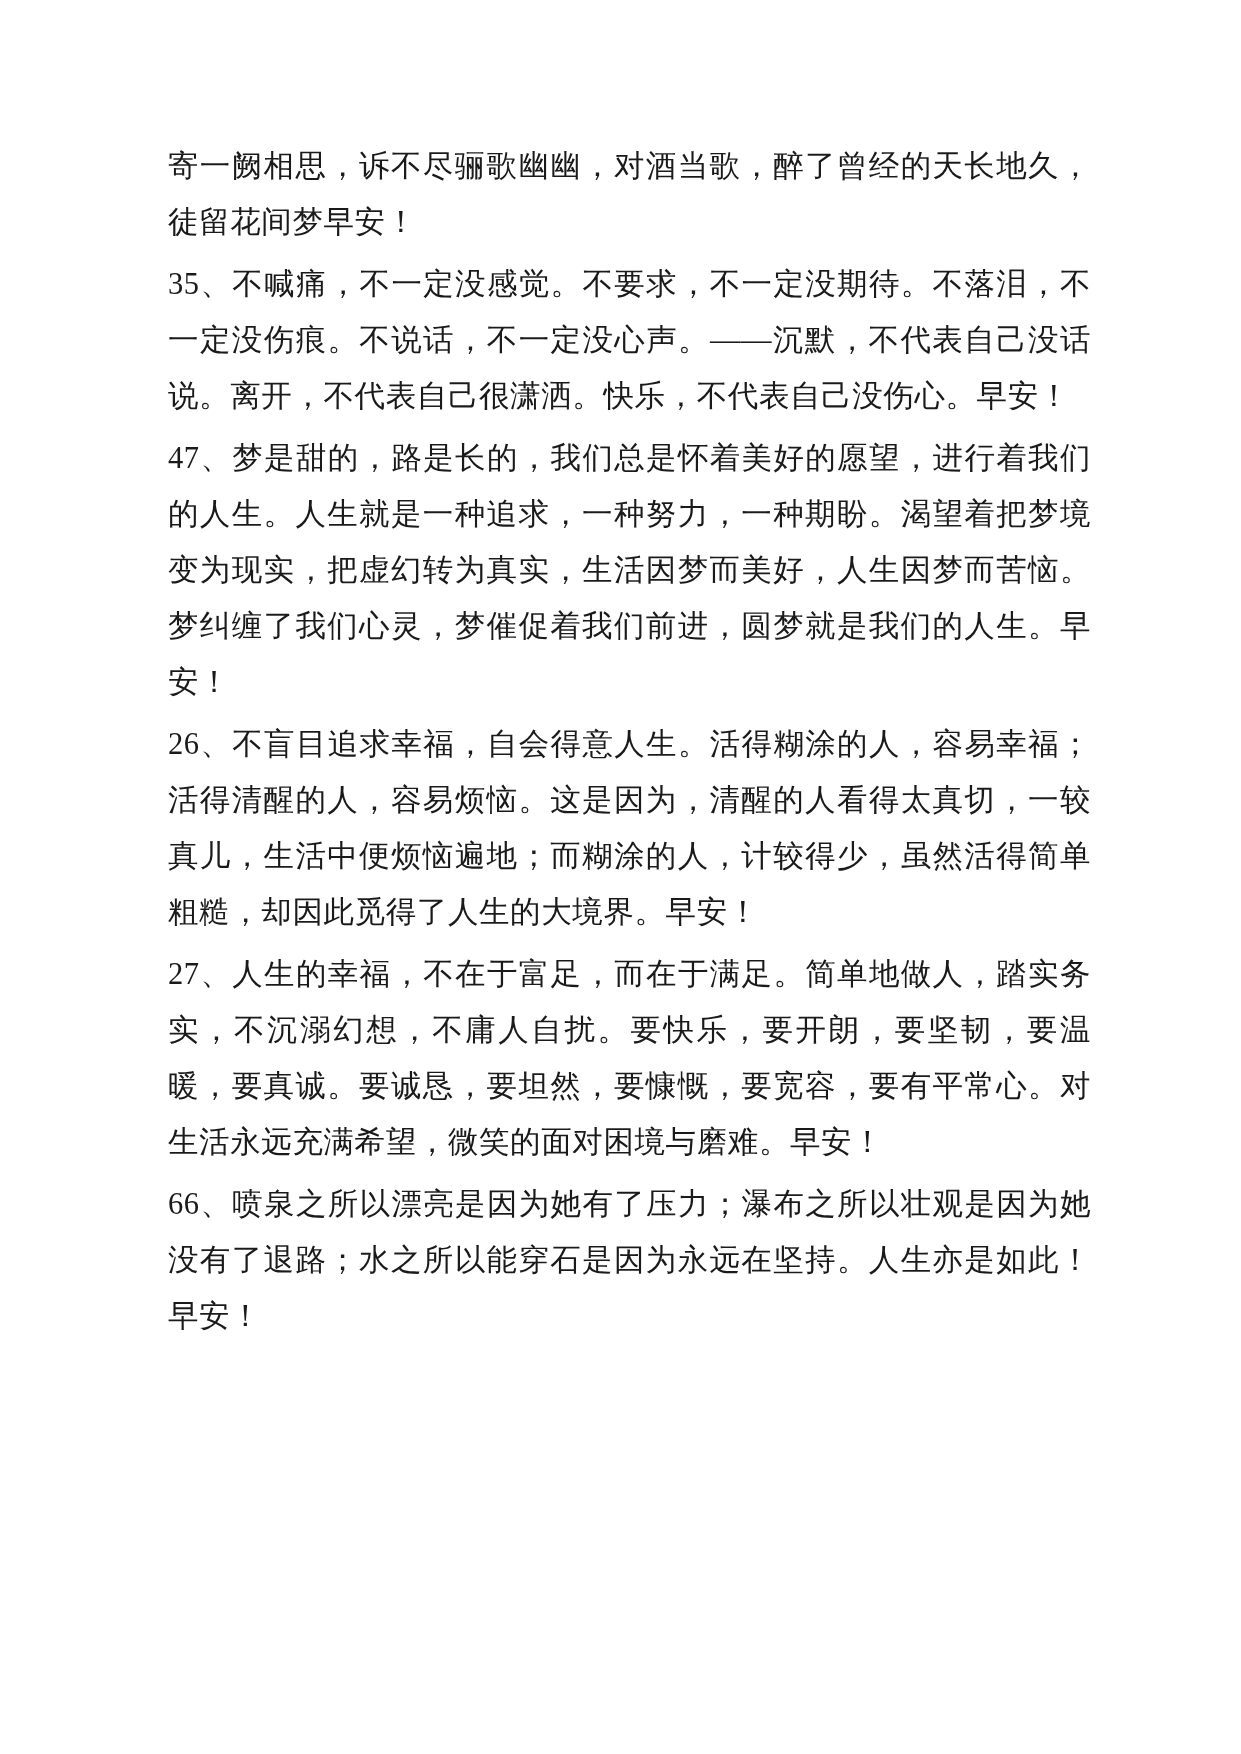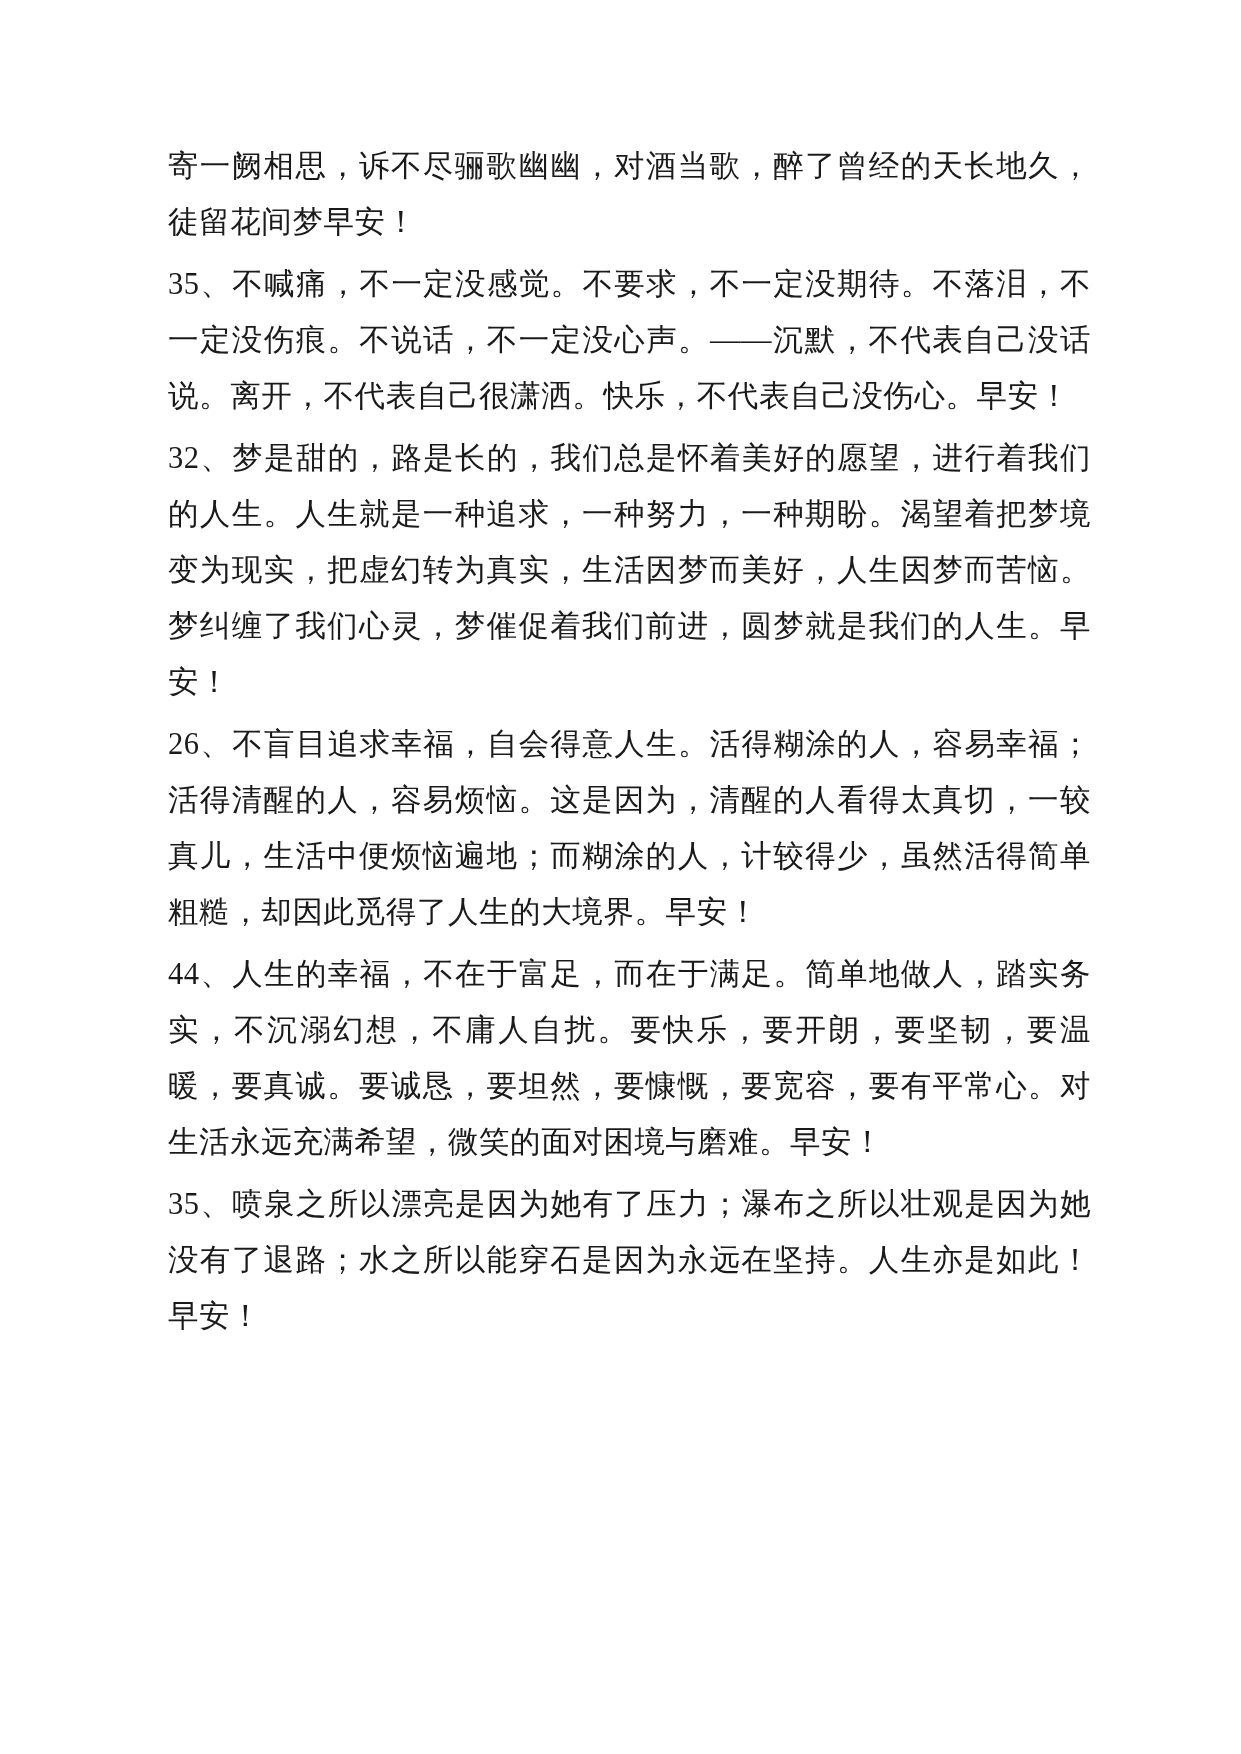--- a/index.html
+++ b/index.html
@@ -37,18 +37,18 @@
     margin-top: 6px;
   }
 </style>
 </head>
 <body>
 
 <div class="page">
   <div class="doc-body">
     <p class="para">寄一阙相思，诉不尽骊歌幽幽，对酒当歌，醉了曾经的天长地久，徒留花间梦早安！</p>
     <p class="para">35、不喊痛，不一定没感觉。不要求，不一定没期待。不落泪，不一定没伤痕。不说话，不一定没心声。——沉默，不代表自己没话说。离开，不代表自己很潇洒。快乐，不代表自己没伤心。早安！</p>
-    <p class="para">32、梦是甜的，路是长的，我们总是怀着美好的愿望，进行着我们的人生。人生就是一种追求，一种努力，一种期盼。渴望着把梦境变为现实，把虚幻转为真实，生活因梦而美好，人生因梦而苦恼。梦纠缠了我们心灵，梦催促着我们前进，圆梦就是我们的人生。早安！</p>
+    <p class="para">47、梦是甜的，路是长的，我们总是怀着美好的愿望，进行着我们的人生。人生就是一种追求，一种努力，一种期盼。渴望着把梦境变为现实，把虚幻转为真实，生活因梦而美好，人生因梦而苦恼。梦纠缠了我们心灵，梦催促着我们前进，圆梦就是我们的人生。早安！</p>
     <p class="para">26、不盲目追求幸福，自会得意人生。活得糊涂的人，容易幸福；活得清醒的人，容易烦恼。这是因为，清醒的人看得太真切，一较真儿，生活中便烦恼遍地；而糊涂的人，计较得少，虽然活得简单粗糙，却因此觅得了人生的大境界。早安！</p>
-    <p class="para">44、人生的幸福，不在于富足，而在于满足。简单地做人，踏实务实，不沉溺幻想，不庸人自扰。要快乐，要开朗，要坚韧，要温暖，要真诚。要诚恳，要坦然，要慷慨，要宽容，要有平常心。对生活永远充满希望，微笑的面对困境与磨难。早安！</p>
-    <p class="para">35、喷泉之所以漂亮是因为她有了压力；瀑布之所以壮观是因为她没有了退路；水之所以能穿石是因为永远在坚持。人生亦是如此！早安！</p>
+    <p class="para">27、人生的幸福，不在于富足，而在于满足。简单地做人，踏实务实，不沉溺幻想，不庸人自扰。要快乐，要开朗，要坚韧，要温暖，要真诚。要诚恳，要坦然，要慷慨，要宽容，要有平常心。对生活永远充满希望，微笑的面对困境与磨难。早安！</p>
+    <p class="para">66、喷泉之所以漂亮是因为她有了压力；瀑布之所以壮观是因为她没有了退路；水之所以能穿石是因为永远在坚持。人生亦是如此！早安！</p>
   </div>
 </div>
 
 </body></html>

